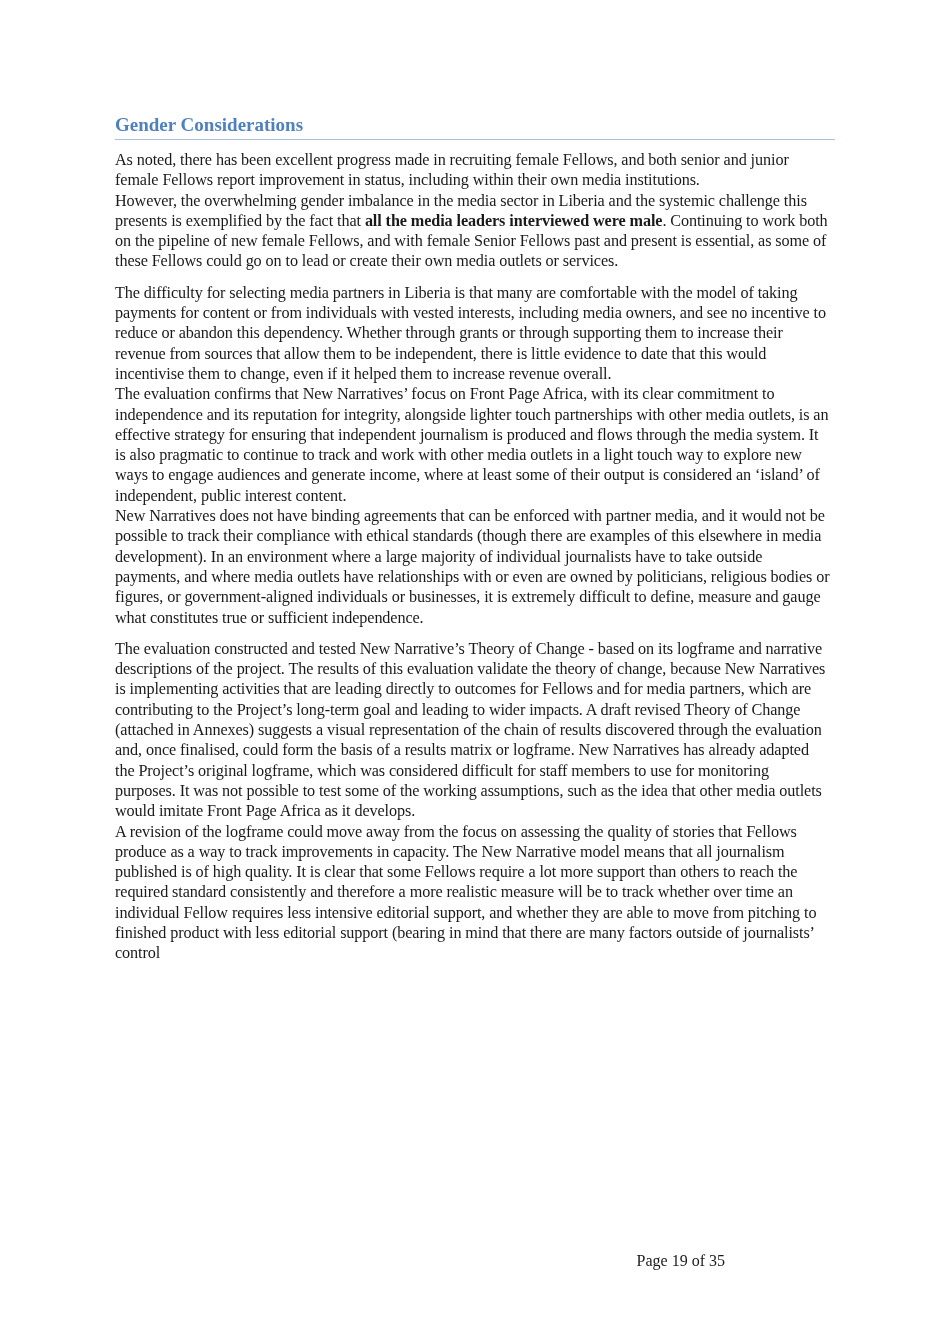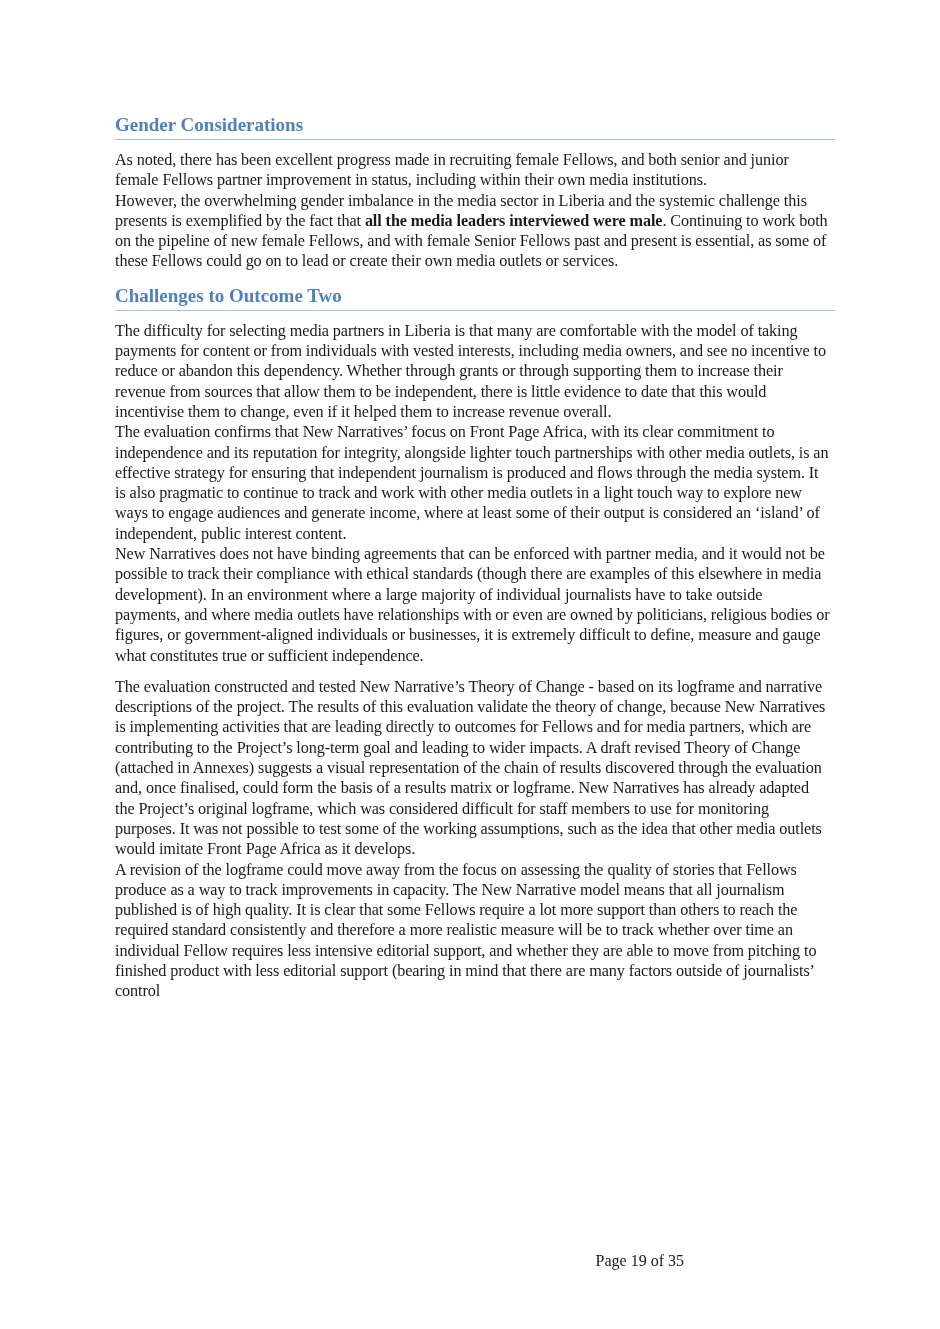--- a/index.html
+++ b/index.html
@@ -13,20 +13,21 @@
       position: relative;
       overflow: hidden;
       font-family: "DejaVu Serif", "Liberation Serif", serif;
       color: #1a1a1a;
     }
     .page {
       position: absolute;
       left: 0; top: 0;
       width: 796px;
       height: 1329px;
+      padding-left: 41px;
     }
     .content {
       position: absolute;
       left: 115px;
       top: 112px;
       width: 716px;
     }
     .section { margin: 0; }
     .heading {
       font-family: "Liberation Serif", "DejaVu Serif", serif;
@@ -62,26 +63,25 @@
     }
   </style>
 </head>
 <body>
 
 <div class="page">
   <div class="content">
 
     <section class="section">
       <h2 class="heading">Gender Considerations</h2>
-      <p class="para sp-after-head">As noted, there has been excellent progress made in recruiting female Fellows, and both senior and junior female Fellows partner improvement in status, including within their own media institutions.</p>
+      <p class="para sp-after-head">As noted, there has been excellent progress made in recruiting female Fellows, and both senior and junior female Fellows report improvement in status, including within their own media institutions.</p>
       <p class="para sp-para"><span>However, the overwhelming gender imbalance in the media sector in Liberia and the systemic challenge this presents is exemplified by the fact that </span><span class="bold">all the media leaders interviewed were male</span><span>. Continuing to work both on the pipeline of new female Fellows, and with female Senior Fellows past and present is essential, as some of these Fellows could go on to lead or create their own media outlets or services.</span></p>
     </section>
 
     <section class="section sp-section">
-      <h2 class="heading">Challenges to Outcome Two</h2>
       <p class="para sp-after-head">The difficulty for selecting media partners in Liberia is that many are comfortable with the model of taking payments for content or from individuals with vested interests, including media owners, and see no incentive to reduce or abandon this dependency. Whether through grants or through supporting them to increase their revenue from sources that allow them to be independent, there is little evidence to date that this would incentivise them to change, even if it helped them to increase revenue overall.</p>
       <p class="para sp-para">The evaluation confirms that New Narratives’ focus on Front Page Africa, with its clear commitment to independence and its reputation for integrity, alongside lighter touch partnerships with other media outlets, is an effective strategy for ensuring that independent journalism is produced and flows through the media system. It is also pragmatic to continue to track and work with other media outlets in a light touch way to explore new ways to engage audiences and generate income, where at least some of their output is considered an ‘island’ of independent, public interest content.</p>
       <p class="para sp-para">New Narratives does not have binding agreements that can be enforced with partner media, and it would not be possible to track their compliance with ethical standards (though there are examples of this elsewhere in media development). In an environment where a large majority of individual journalists have to take outside payments, and where media outlets have relationships with or even are owned by politicians, religious bodies or figures, or government-aligned individuals or businesses, it is extremely difficult to define, measure and gauge what constitutes true or sufficient independence.</p>
     </section>
 
     <section class="section sp-section">
       <p class="para sp-after-head">The evaluation constructed and tested New Narrative’s Theory of Change - based on its logframe and narrative descriptions of the project. The results of this evaluation validate the theory of change, because New Narratives is implementing activities that are leading directly to outcomes for Fellows and for media partners, which are contributing to the Project’s long-term goal and leading to wider impacts. A draft revised Theory of Change (attached in Annexes) suggests a visual representation of the chain of results discovered through the evaluation and, once finalised, could form the basis of a results matrix or logframe. New Narratives has already adapted the Project’s original logframe, which was considered difficult for staff members to use for monitoring purposes. It was not possible to test some of the working assumptions, such as the idea that other media outlets would imitate Front Page Africa as it develops.</p>
       <p class="para sp-para">A revision of the logframe could move away from the focus on assessing the quality of stories that Fellows produce as a way to track improvements in capacity. The New Narrative model means that all journalism published is of high quality. It is clear that some Fellows require a lot more support than others to reach the required standard consistently and therefore a more realistic measure will be to track whether over time an individual Fellow requires less intensive editorial support, and whether they are able to move from pitching to finished product with less editorial support (bearing in mind that there are many factors outside of journalists’ control</p>
     </section>
 

